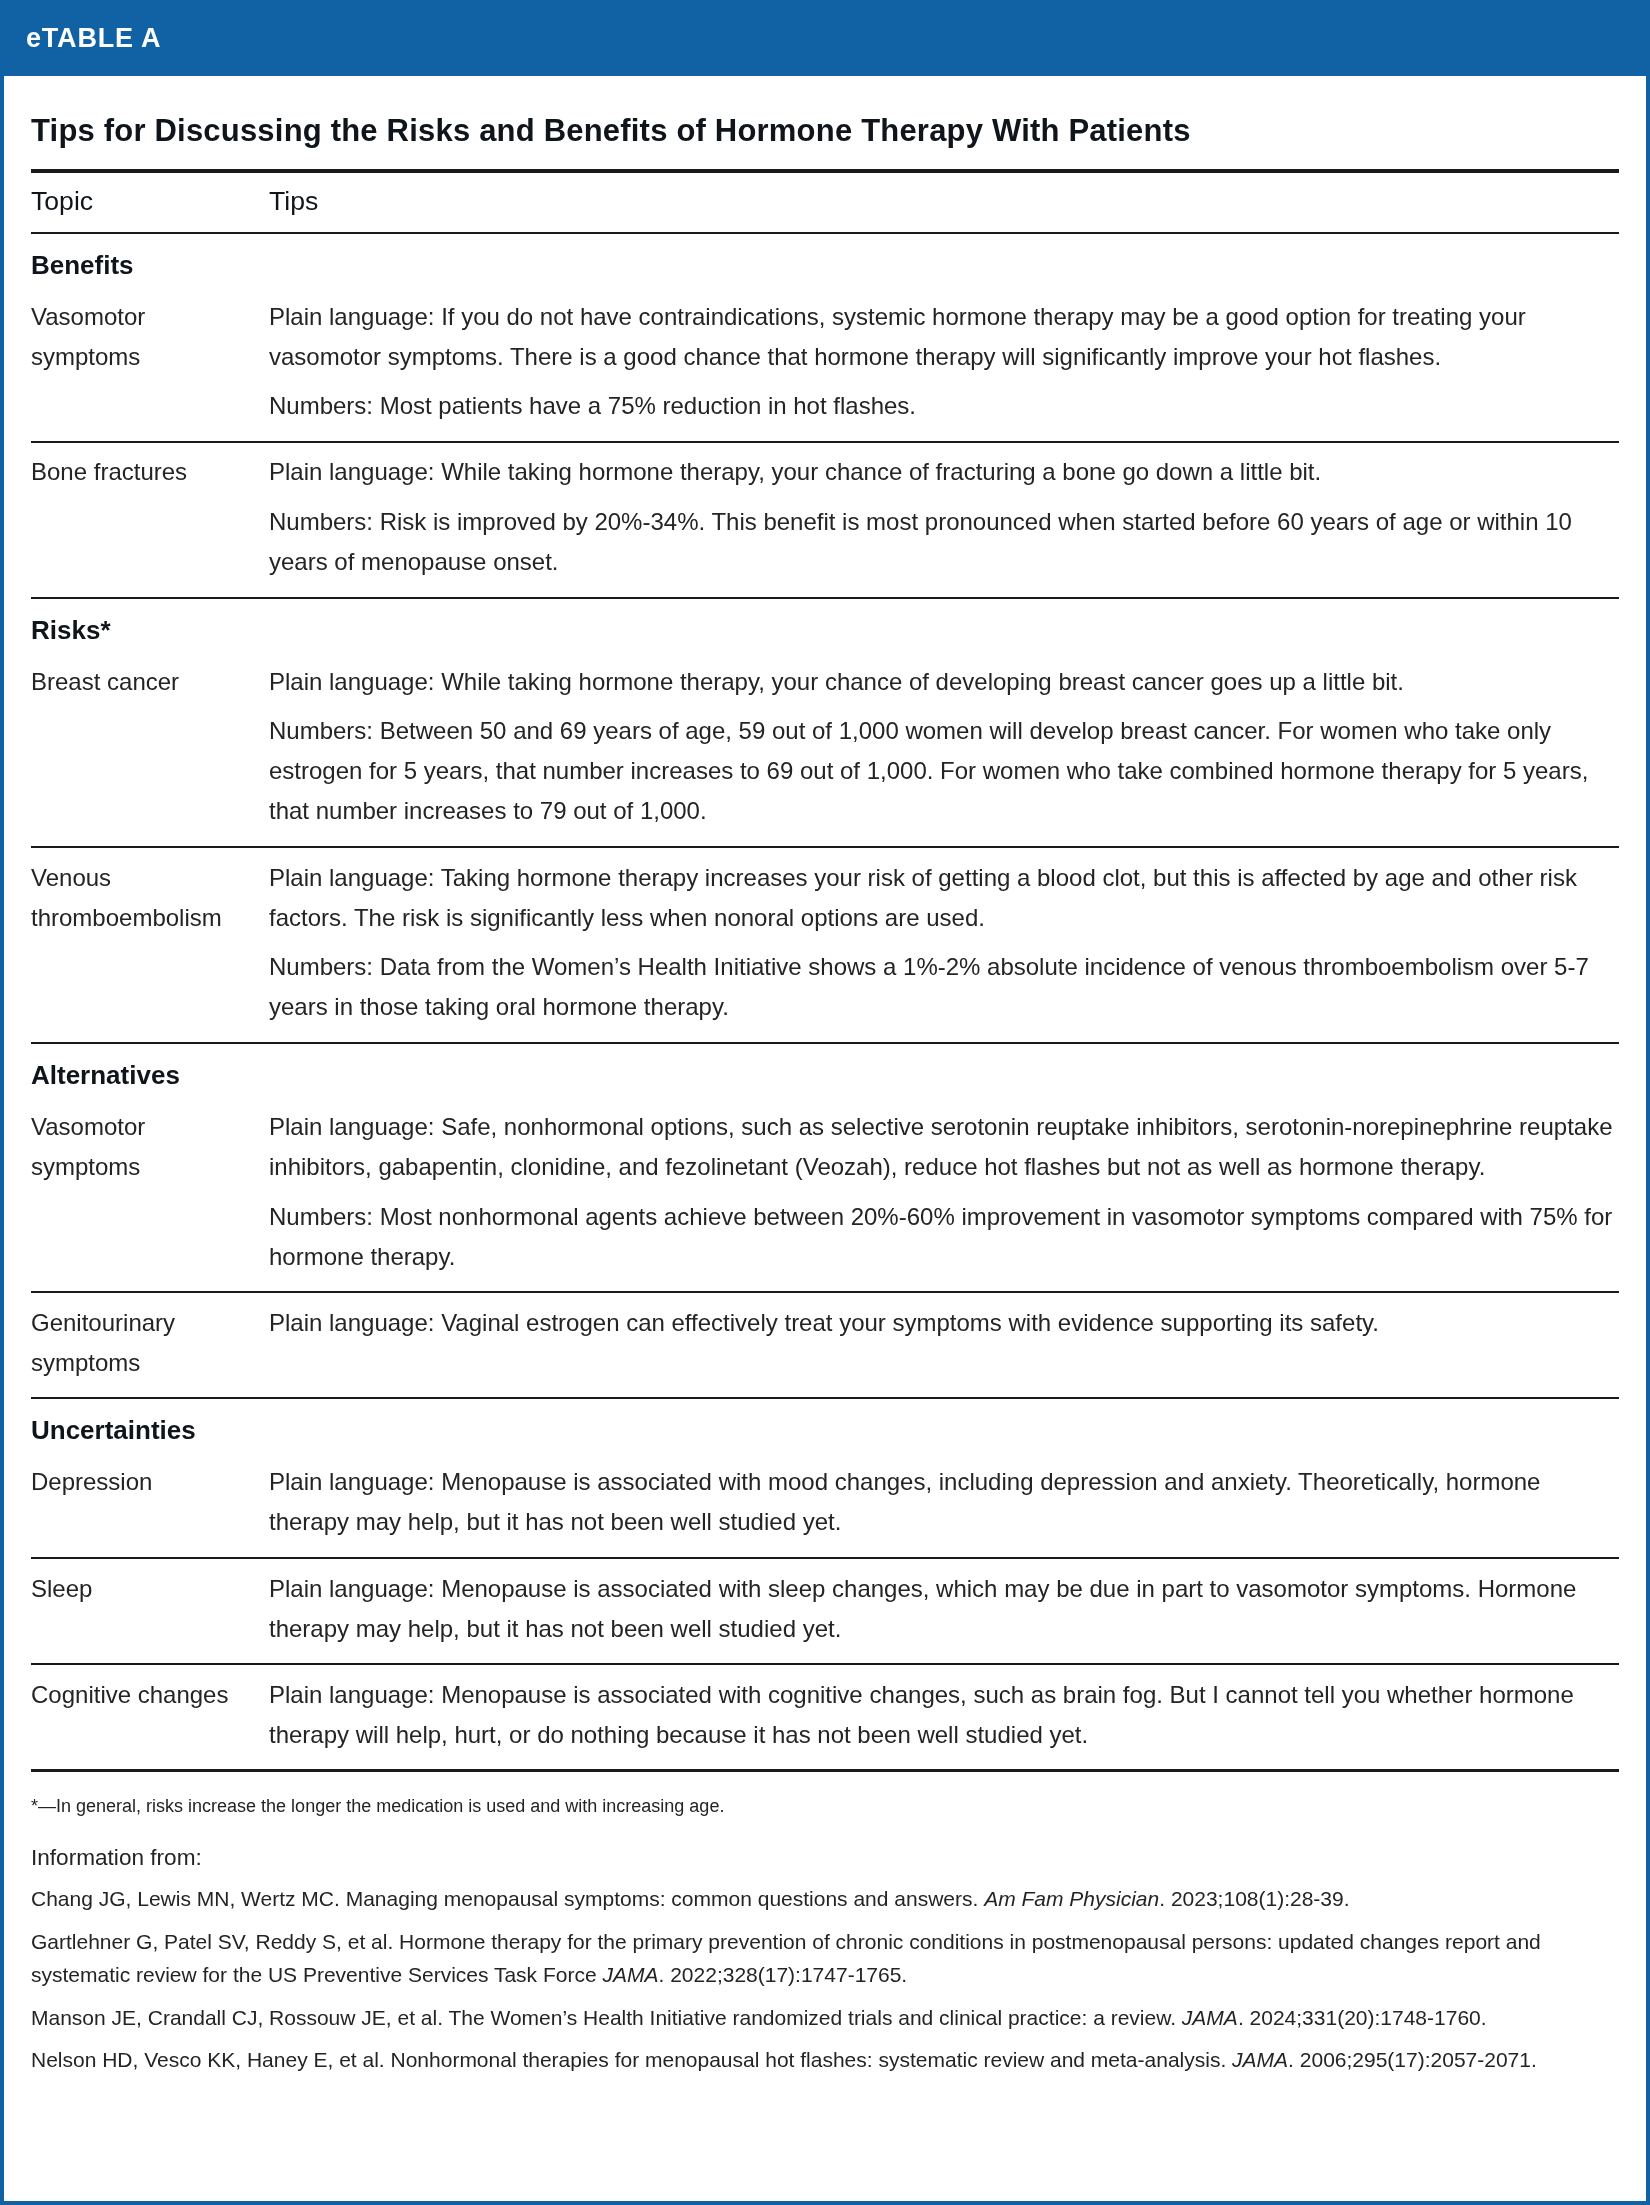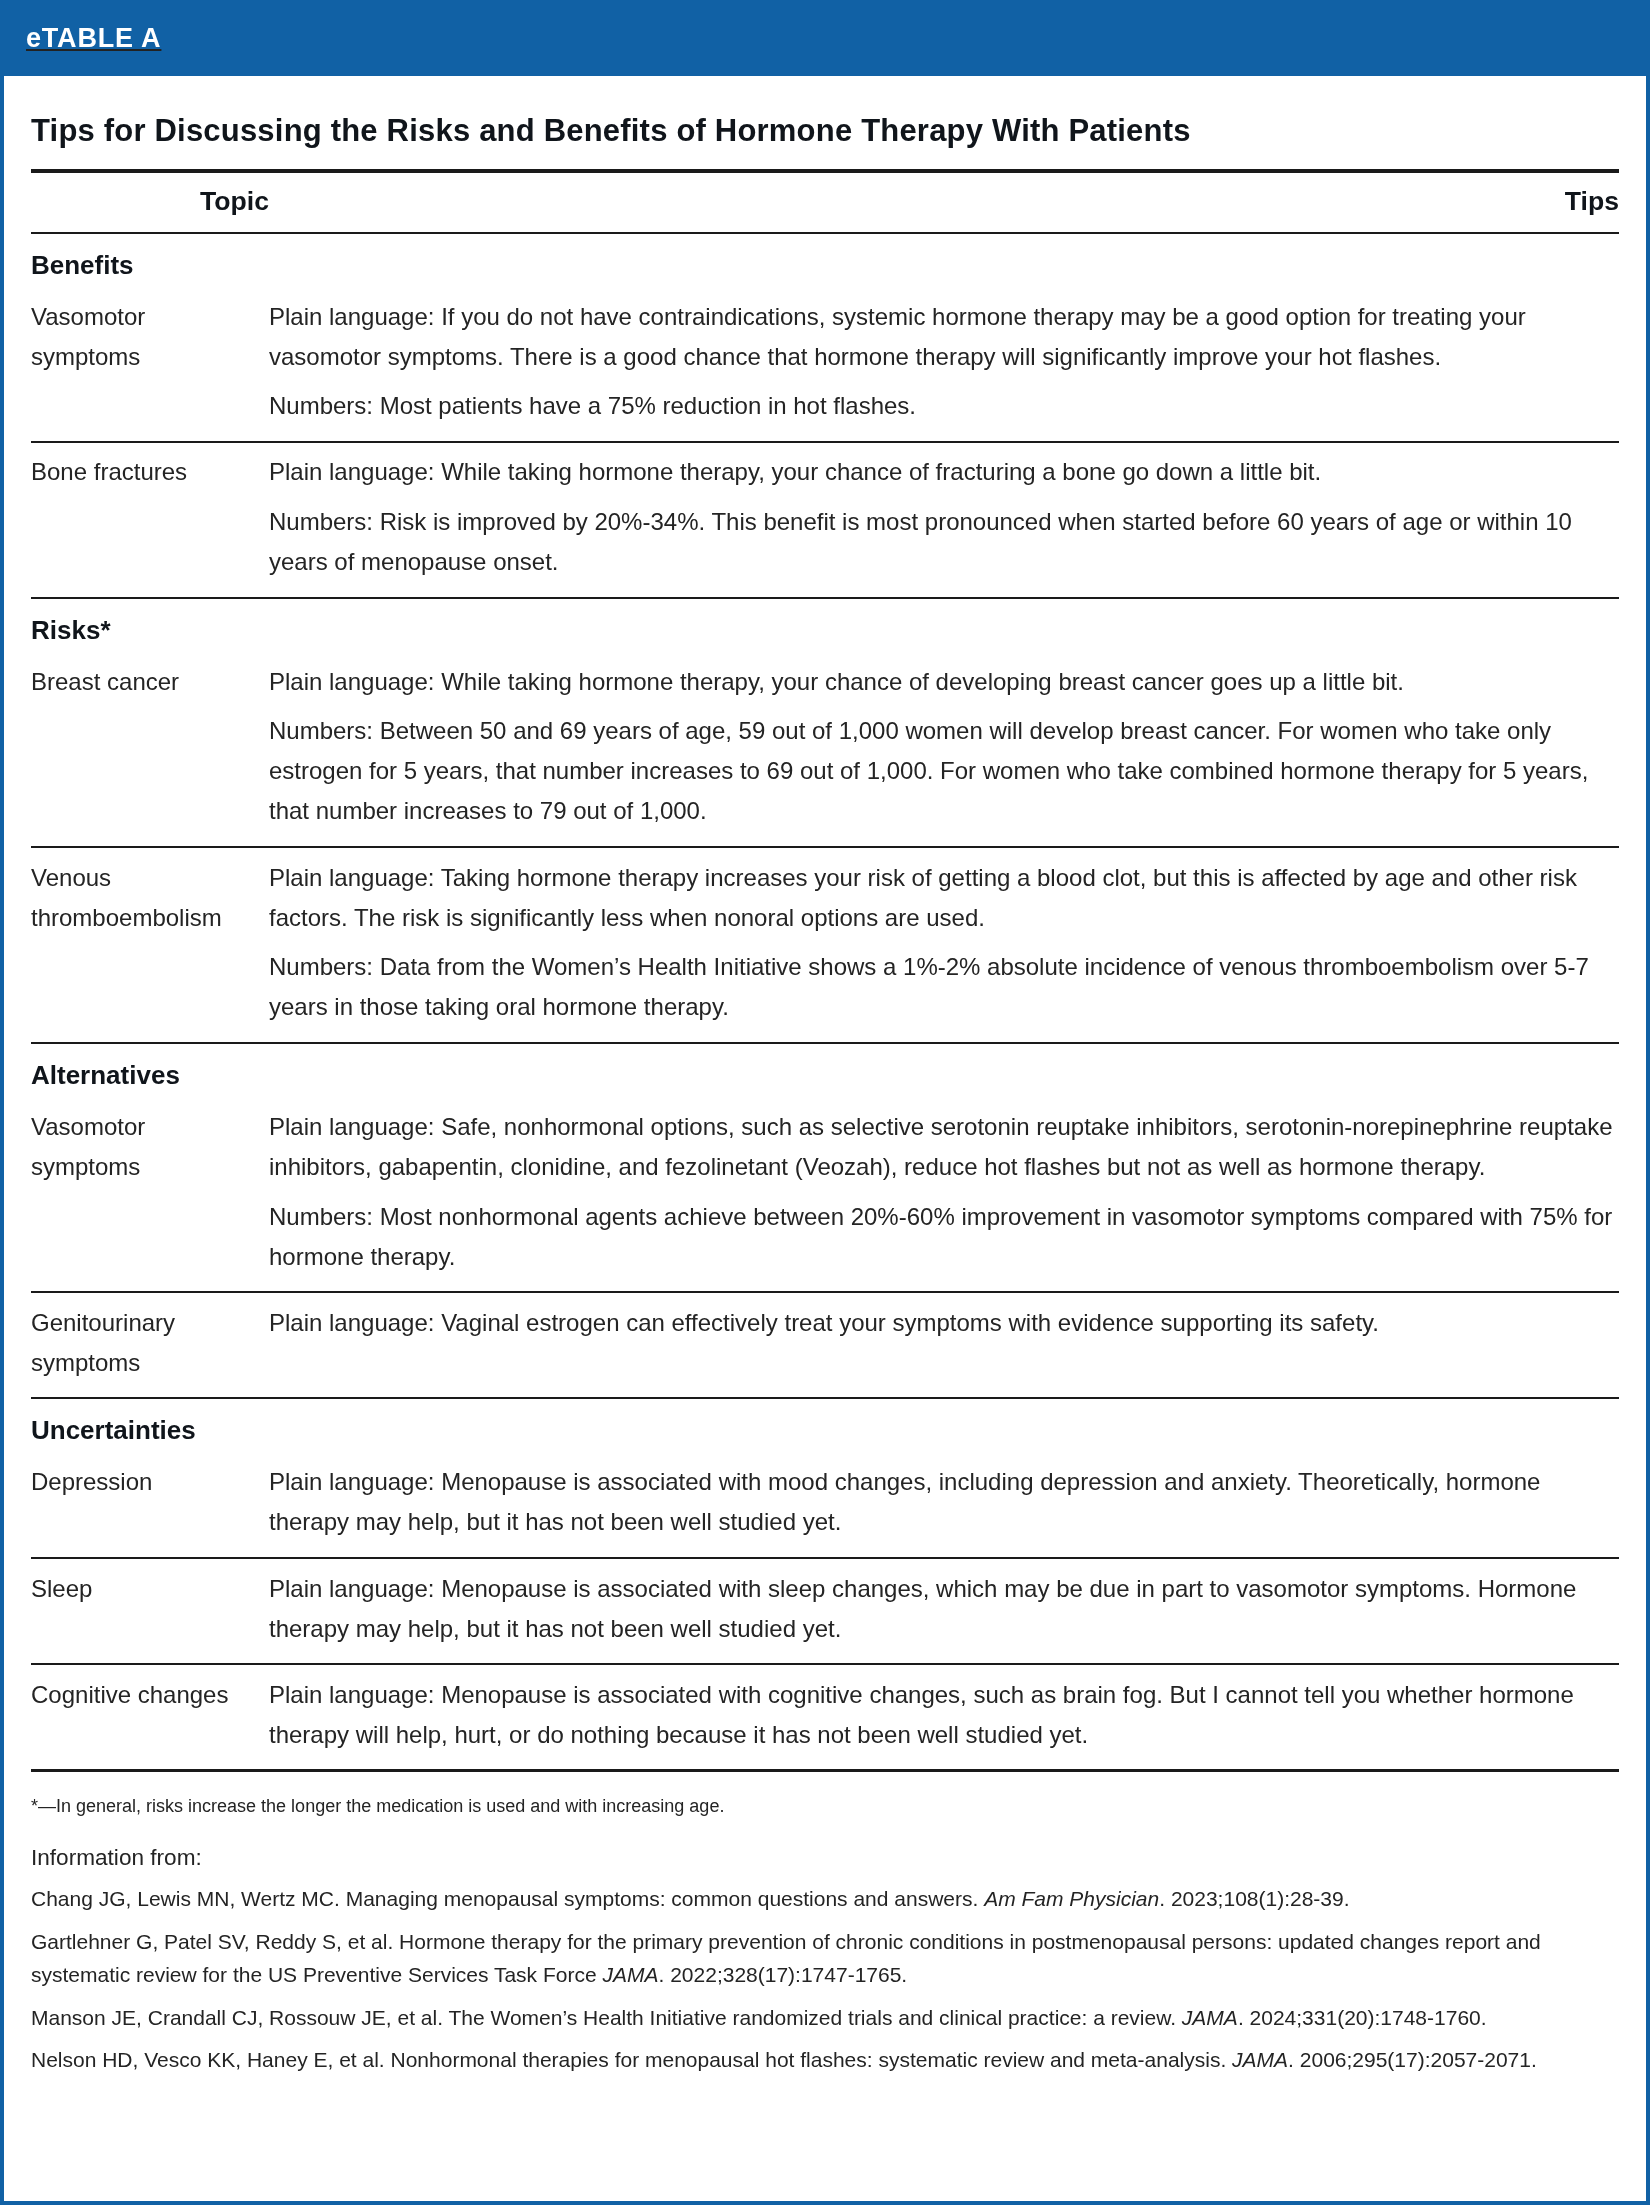--- a/index.html
+++ b/index.html
@@ -16,21 +16,20 @@
     overflow:hidden;
     background:#ffffff;
   }
   .header-bar{
     height:76px;
     background:#1161a5;
     display:flex;
     align-items:center;
     padding-left:26px;
     margin:0 -4px 0 -4px; 
-    text-decoration:underline;
   }
   .header-label{
     color:#ffffff;
     font-size:27px;
     font-weight:bold;
     letter-spacing:0.8px;
   }
   .content{padding:0 27px;}
   .title{
     font-size:31px;
@@ -41,24 +40,23 @@
     margin:37px 0 21px 0;
   }
   .rule-thick{border-top:4.8px solid #1a1a1a;height:0;}
   .col-header{
     display:grid;
     grid-template-columns:238px 1fr;
     padding:13px 0 14.5px 0;
     border-bottom:2.4px solid #1a1a1a;
   }
   .col-header > div{
-    font-weight:bold;
+    font-weight:normal;
     font-size:26.6px;
     color:#10151b;
-    text-align:right;
   }
   .section-heading{
     font-weight:bold;
     font-size:26px;
     color:#10151b;
     padding:16px 0 6.4px 0;
   }
   .trow{
     display:grid;
     grid-template-columns:238px 1fr;

